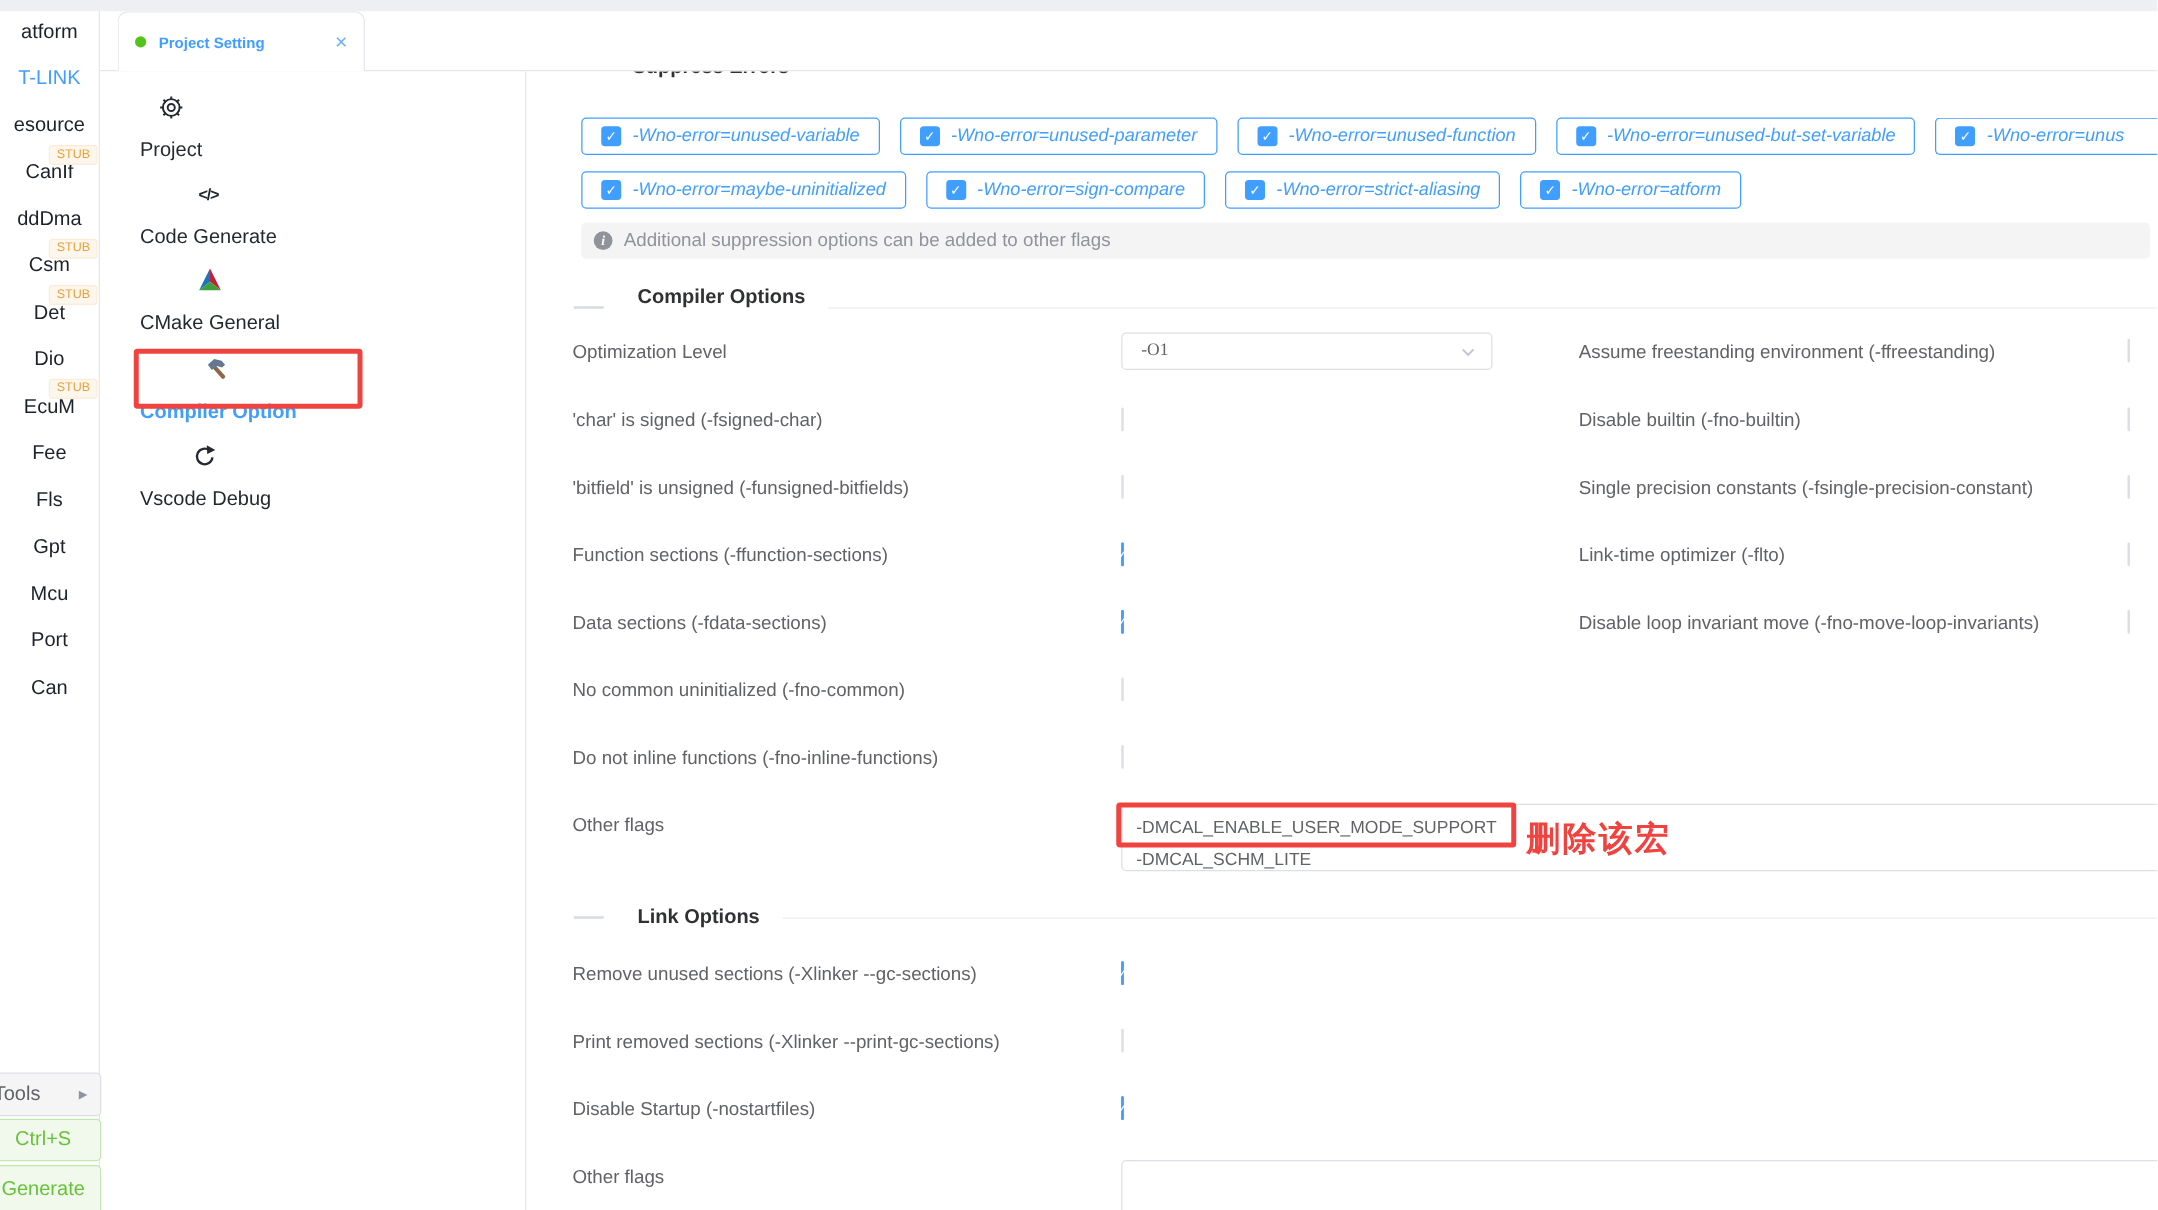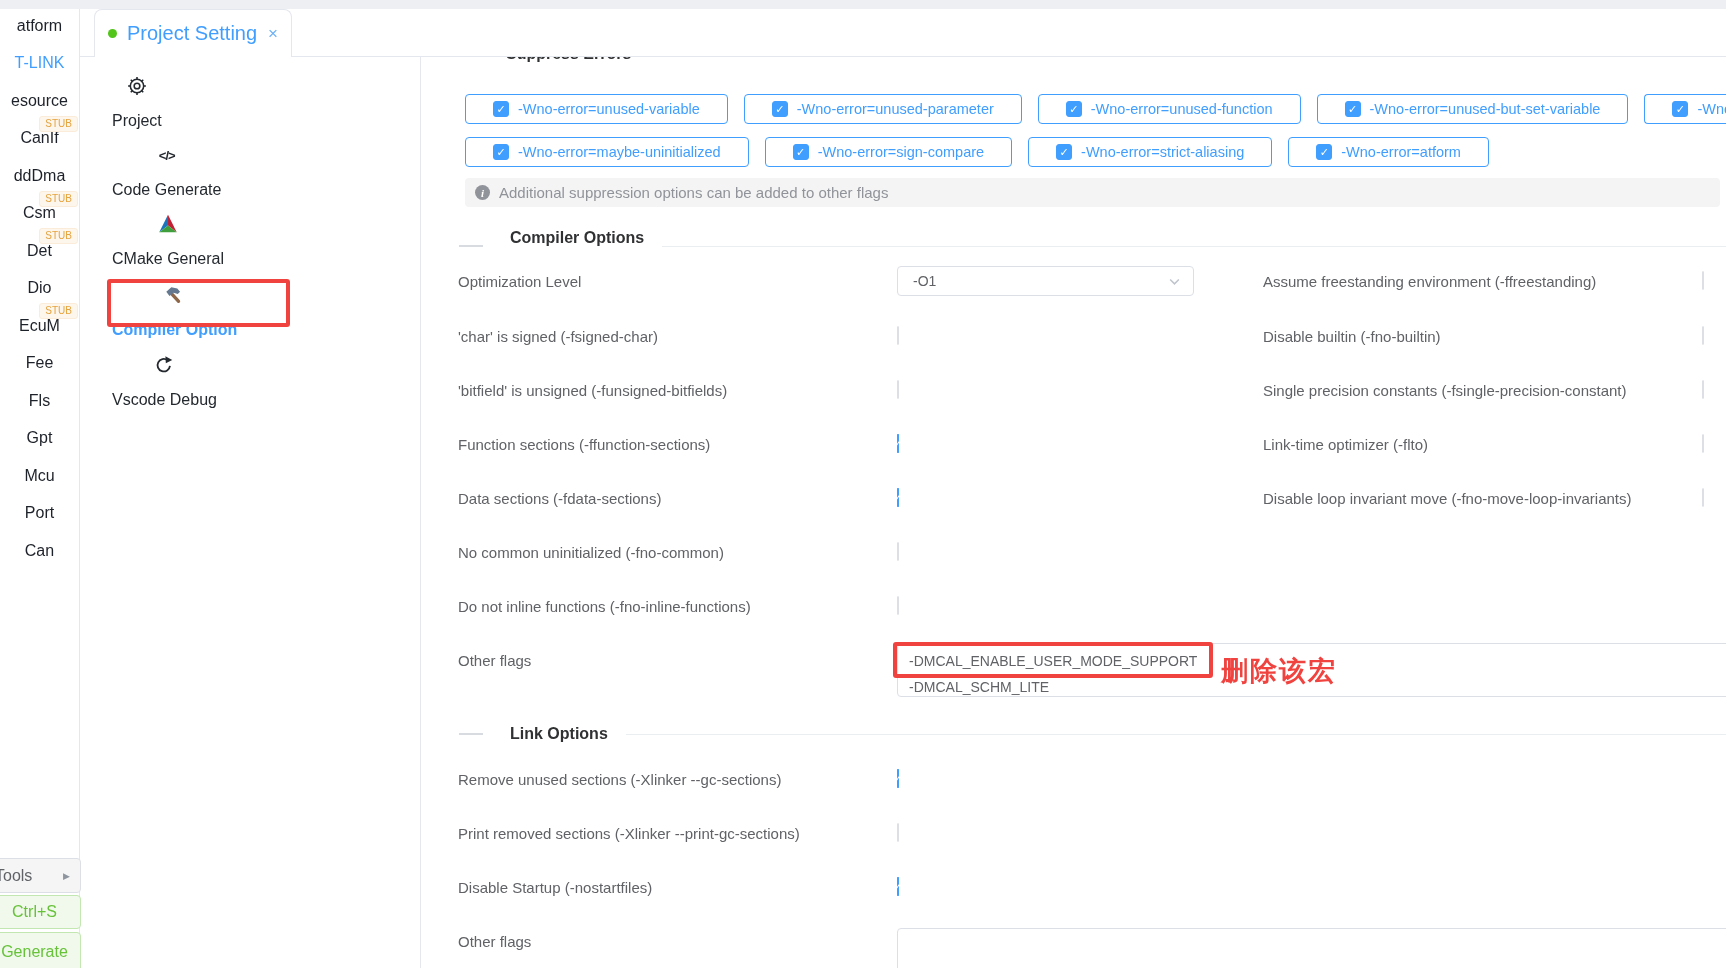--- a/index.html
+++ b/index.html
@@ -30,42 +30,42 @@
   .bm-generate{left:-12px;top:932px;width:93px;height:40px;background:#f0f9eb;border:1px solid #c2e7b0;
     border-radius:4px;color:#67c23a;justify-content:center;}
 
   
   .tab-bar{position:absolute;left:80px;right:0;top:9px;height:48px;background:#fff;
     border-bottom:1px solid #e4e7ed;box-sizing:border-box;z-index:4;}
   .tab{position:absolute;left:14px;top:0;width:198px;height:48px;background:#fff;border:1px solid #e4e7ed;
     border-bottom:none;border-radius:8px 8px 0 0;display:flex;align-items:center;gap:10px;
     padding:0 13px;box-sizing:border-box;cursor:pointer;}
   .tab-dot{width:9px;height:9px;border-radius:50%;background:#52c41a;flex:none;}
-  .tab-label{color:#409eff;font-size:20px;font-weight:400;flex:1;white-space:nowrap;}
+  .tab-label{color:#409eff;font-size:12px;font-weight:700;flex:1;white-space:nowrap;}
   .tab-close{color:#6db1f5;font-size:17px;line-height:1;cursor:pointer;}
 
   
   .settings-nav{position:absolute;left:80px;top:57px;width:341px;bottom:0;background:#fff;
     border-right:1px solid #e4e7ed;box-sizing:border-box;z-index:2;}
   .nav-item{position:absolute;left:32px;height:40px;display:flex;align-items:center;gap:14px;
     font-size:16px;color:#24292f;cursor:pointer;white-space:nowrap;flex-direction:column;}
   .nav-item .ico{width:24px;height:24px;display:flex;align-items:center;justify-content:center;flex:none;}
   .nav-item.selected{color:#409eff;font-weight:bold;}
   .code-glyph{font-size:13px;font-weight:700;color:#24292f;letter-spacing:-1px;}
   .nav-red-box{position:absolute;left:27px;top:222px;width:183px;height:48px;border:4px solid #f0433f;
     border-radius:3px;box-sizing:border-box;z-index:5;pointer-events:none;}
 
   
   .content{position:absolute;left:421px;top:57px;right:0;bottom:0;background:#fff;overflow:hidden;z-index:1;}
   .sup-title{position:absolute;left:85px;top:-12px;font-size:16px;font-weight:700;color:#303133;}
 
   .pill-row{position:absolute;left:44px;display:flex;gap:16px;white-space:nowrap;}
   .row1{top:37px;} .row2{top:80px;}
-  .pill{display:flex;align-items:center;gap:9px;height:30px;padding:0 27px;border:1px solid #409eff;
-    border-radius:4px;color:#409eff;font-size:14.5px;background:#fff;box-sizing:border-box;cursor:pointer;}
+  .pill{display:flex;align-items:center;gap:9px;height:30px;padding:0 15px;border:1px solid #409eff;
+    border-radius:4px;color:#409eff;font-size:14.5px;background:#fff;box-sizing:border-box;cursor:pointer;font-style:italic;}
   .pill.cut{min-width:300px;border-right:none;border-radius:4px 0 0 4px;}
 
   .cb{width:16px;height:16px;border:1px solid #dcdfe6;border-radius:3px;background:#fff;
     box-sizing:border-box;position:relative;flex:none;cursor:pointer;}
   .cb.big{width:17px;height:17px;}
   .cb.checked{background:#409eff;border-color:#409eff;}
   .cb.checked::after{content:"\2713";position:absolute;inset:0;display:flex;align-items:center;
     justify-content:center;color:#fff;font-size:11px;font-weight:700;}
 
   .info-bar{position:absolute;left:44px;right:6px;top:121px;height:29px;background:#f4f4f5;border-radius:4px;
@@ -80,21 +80,21 @@
   .sh-title{font-size:16px;font-weight:700;color:#303133;margin-right:18px;white-space:nowrap;}
   .sh-line{flex:1;height:1px;background:#ebeef0;}
 
   .band{position:absolute;left:37px;right:0;height:30px;display:flex;align-items:center;}
   .band .flabel{font-size:15px;color:#606266;white-space:nowrap;}
   .band .ctl{position:absolute;left:439px;}
   .band .rlabel{position:absolute;left:805px;font-size:15px;color:#606266;white-space:nowrap;}
   .band .rcb{position:absolute;left:1244px;}
 
   .dropdown{width:297px;height:30px;border:1px solid #dcdfe6;border-radius:4px;display:flex;align-items:center;
-    padding:0 12px 0 15px;box-sizing:border-box;font-size:14px;color:#606266;background:#fff;cursor:pointer;}
+    padding:0 12px 0 15px;box-sizing:border-box;font-size:14px;color:#606266;background:#fff;cursor:pointer;font-family:Liberation Serif, serif;}
   .dropdown .chev{margin-left:auto;display:flex;}
 
   .flag-box{position:absolute;left:476px;top:586px;right:-10px;height:54px;border:1px solid #dcdfe6;
     border-radius:4px;box-sizing:border-box;padding:4px 11px;font-size:14px;line-height:26px;
     color:#606266;background:#fff;cursor:text;}
   .red-box{position:absolute;left:472px;top:585px;width:320px;height:36px;border:4px solid #f0433f;
     border-radius:3px;box-sizing:border-box;z-index:3;pointer-events:none;}
   .annotation{position:absolute;left:800px;top:596px;font-size:27px;font-weight:700;color:#f0433f;
     letter-spacing:2px;white-space:nowrap;z-index:3;}
   .flag-box2{position:absolute;left:476px;top:871px;right:-10px;height:120px;border:1px solid #dcdfe6;

